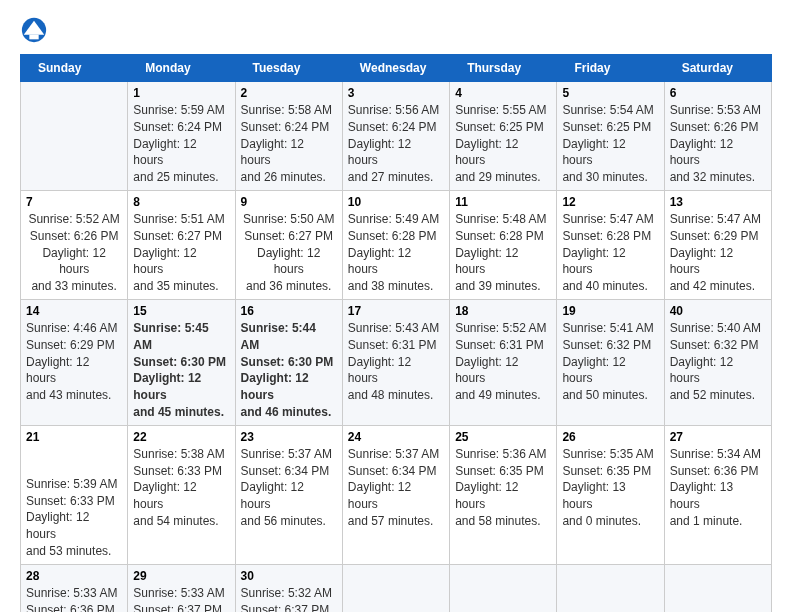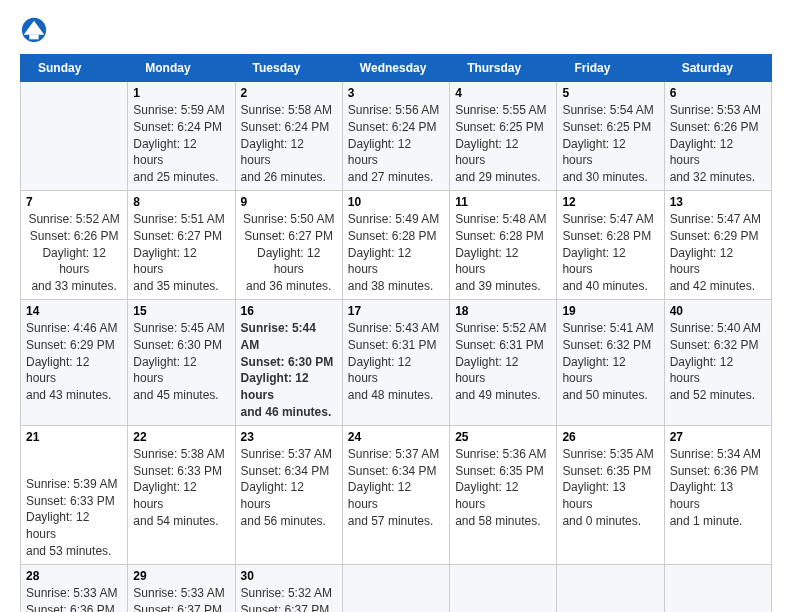--- a/index.html
+++ b/index.html
@@ -221,21 +221,21 @@
         <tr>
           <td>
             <span class="day-num">14</span>
             <div class="day-info" style="white-space: pre-line;">Sunrise: 4:46 AM
 Sunset: 6:29 PM
 Daylight: 12 hours
 and 43 minutes.</div>
           </td>
           <td>
             <span class="day-num">15</span>
-            <div class="day-info" style="white-space: pre-line;">Sunrise: 5:45 AM
+            <div class="day-info" style="white-space: pre-line; font-weight: bold;">Sunrise: 5:45 AM
 Sunset: 6:30 PM
 Daylight: 12 hours
 and 45 minutes.</div>
           </td>
           <td>
             <span class="day-num">16</span>
             <div class="day-info" style="white-space: pre-line; font-weight: bold;">Sunrise: 5:44 AM
 Sunset: 6:30 PM
 Daylight: 12 hours
 and 46 minutes.</div>

